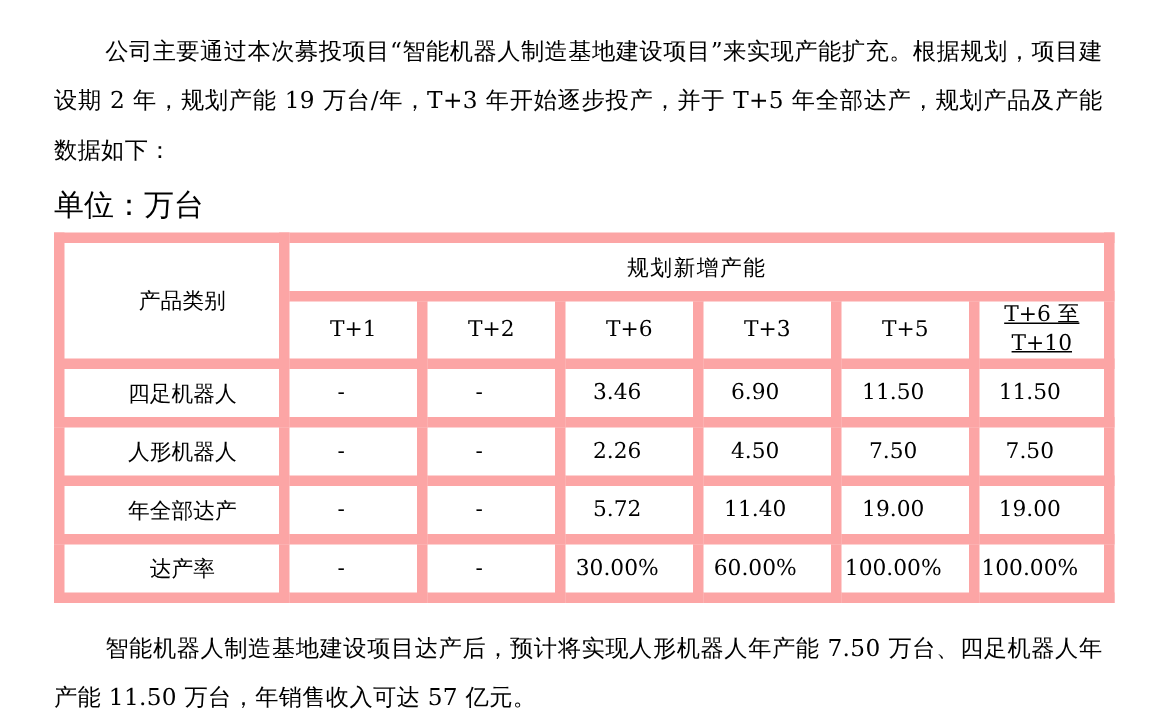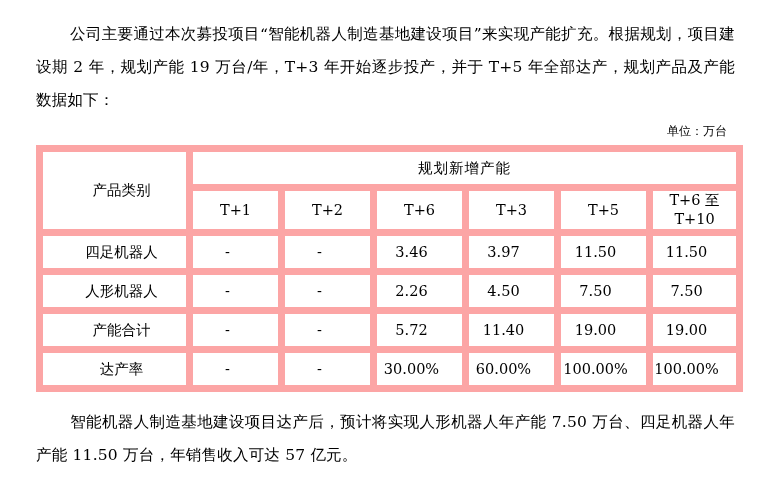--- a/index.html
+++ b/index.html
@@ -28,22 +28,22 @@
     letter-spacing: 0.2px;
   }
   .para.top {
     margin: 0 0 2px 0;
   }
   .indent {
     display: inline-block;
     width: 34px;
   }
   .unit-line {
-    text-align: right;
-    font-size: 12px;
+    text-align: left;
+    font-size: 20px;
     margin: 6px 8px 5px 0;
   }
   table.cap {
     border-collapse: collapse;
     width: 700px;
     margin: 0 auto;
     table-layout: fixed;
   }
   table.cap td, table.cap th {
     border: 7px solid #fca5a5;
@@ -73,20 +73,21 @@
   }
   .num {
     text-align: right;
     padding-right: 16px !important;
   }
   .bold {
     font-weight: bold;
   }
   .twoline {
     line-height: 19px;
+    text-decoration: underline;
   }
   .tallrow td {
     height: 46px;
   }
   .tailpara {
     margin-top: 14px;
   }
 </style>
 </head>
 <body>
@@ -119,37 +120,37 @@
         <td class="yearhead">T+3</td>
         <td class="yearhead">T+5</td>
         <td class="yearhead twoline"><span>T+6 至</span><br><span>T+10</span></td>
       </tr>
 
       <tr>
         <td class="rowlabel">四足机器人</td>
         <td class="num">-</td>
         <td class="num">-</td>
         <td class="num">3.46</td>
-        <td class="num">3.97</td>
+        <td class="num">6.90</td>
         <td class="num">11.50</td>
         <td class="num">11.50</td>
       </tr>
 
       <tr>
         <td class="rowlabel">人形机器人</td>
         <td class="num">-</td>
         <td class="num">-</td>
         <td class="num">2.26</td>
         <td class="num">4.50</td>
         <td class="num">7.50</td>
         <td class="num">7.50</td>
       </tr>
 
       <tr>
-        <td class="rowlabel bold">产能合计</td>
+        <td class="rowlabel bold">年全部达产</td>
         <td class="num bold">-</td>
         <td class="num bold">-</td>
         <td class="num bold">5.72</td>
         <td class="num bold">11.40</td>
         <td class="num bold">19.00</td>
         <td class="num bold">19.00</td>
       </tr>
 
       <tr>
         <td class="rowlabel bold">达产率</td>

